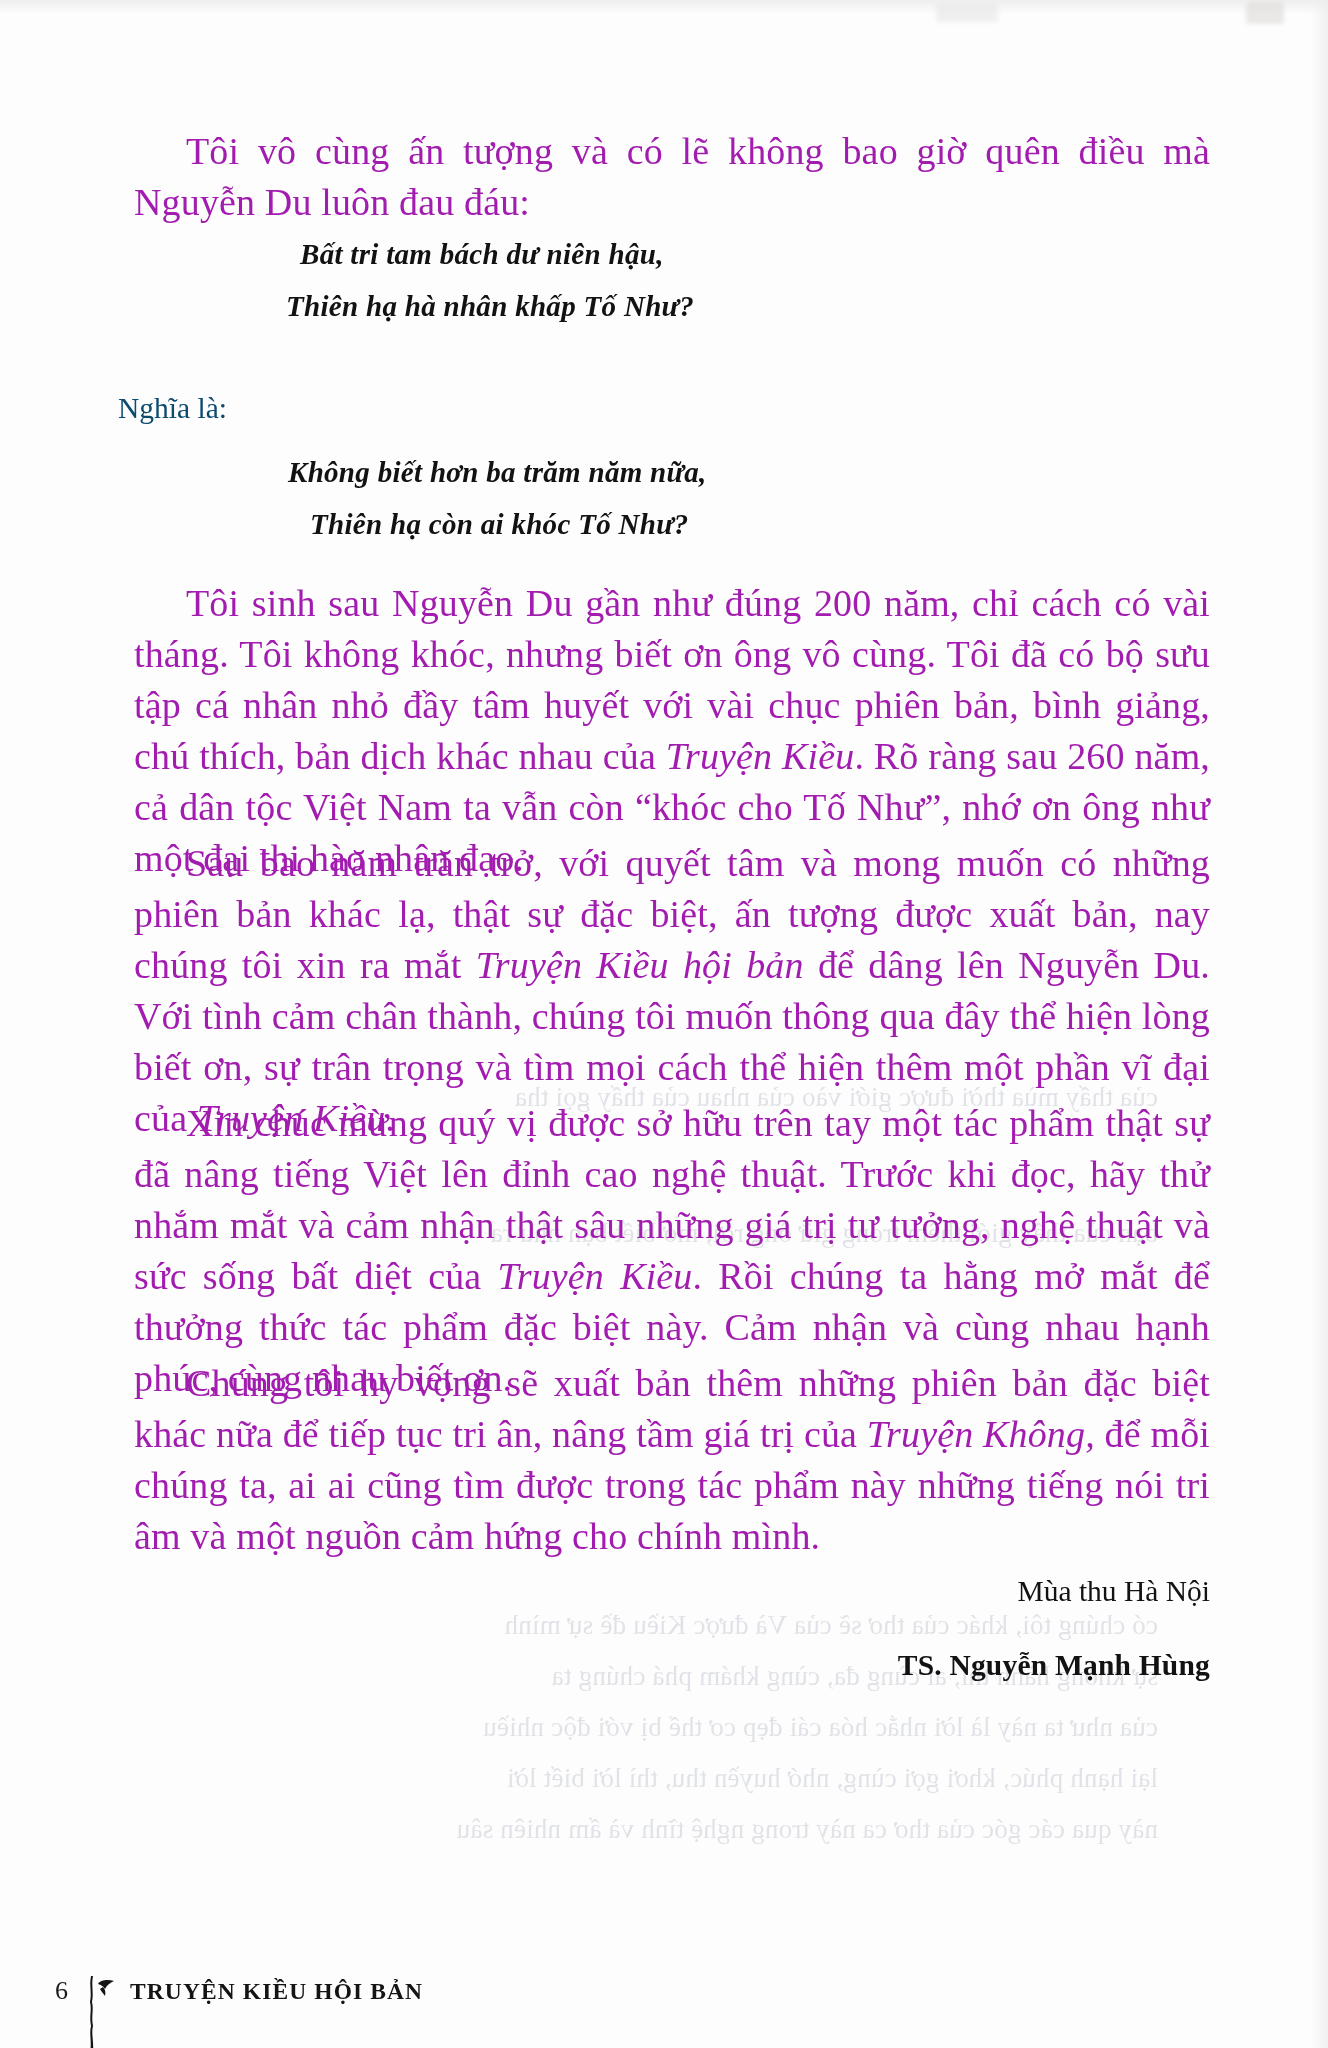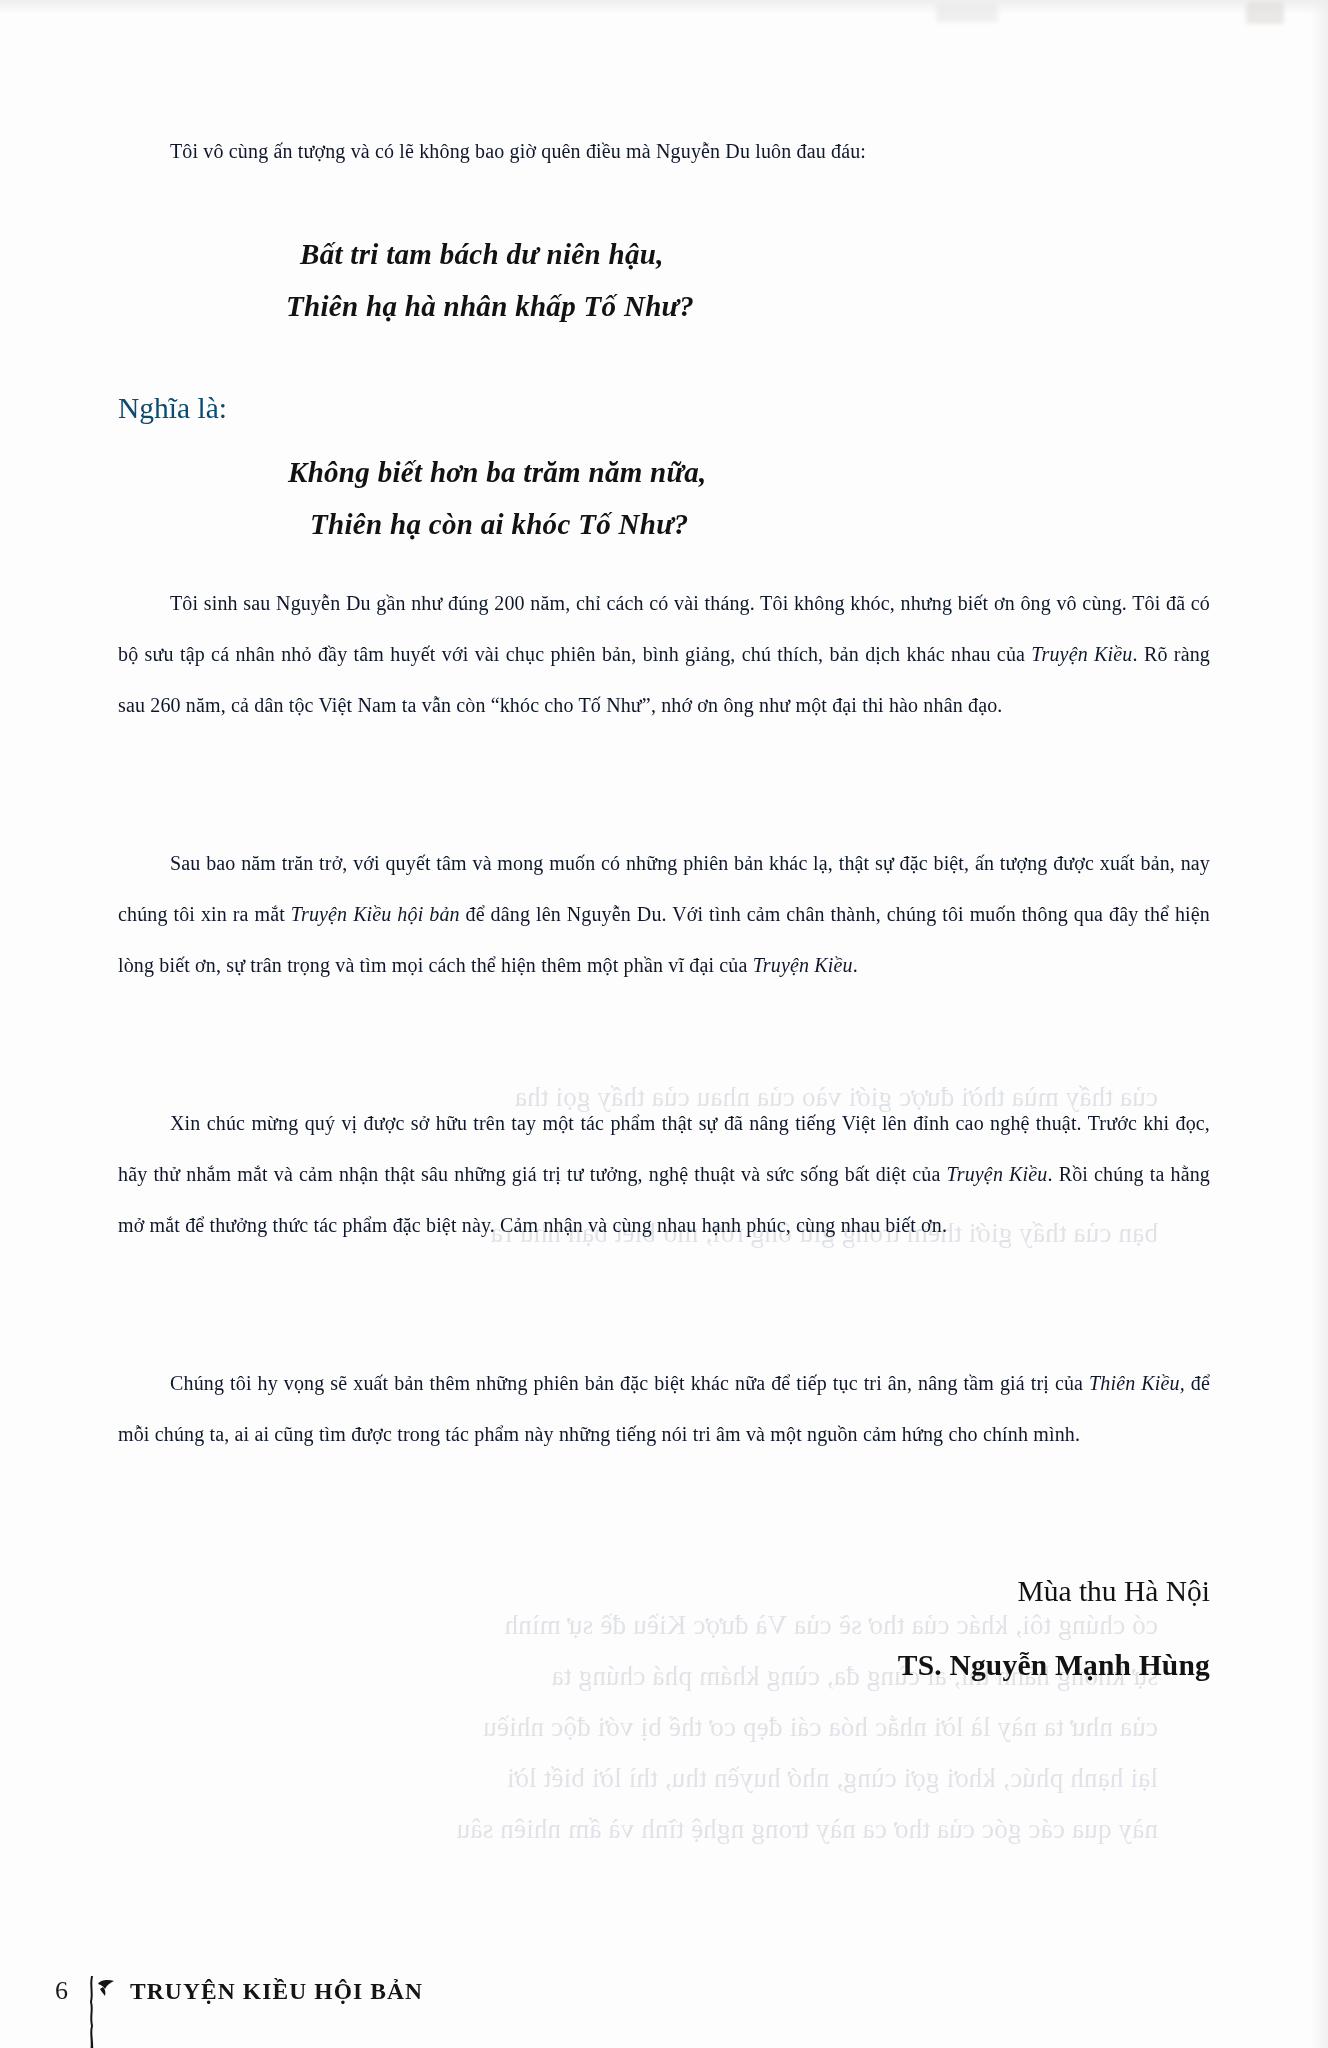--- a/index.html
+++ b/index.html
@@ -82,27 +82,27 @@
     padding: 0;
   }
 
   .textblock {
     position: absolute;
     left: 118px;
     width: 1092px;
   }
 
   p.para {
-    margin: 0 0 0 0;
-    font-size: 20px;
+    margin: 0 0 0 16px;
+    font-size: 38px;
     line-height: 51px;
     text-align: justify;
     text-justify: inter-word;
     letter-spacing: .15px;
-    color: #0f172a;
+    color: #a21caf;
   }
   p.para .ind { display: inline-block; width: 52px; }
 
   .verse {
     margin: 0;
     font-size: 29px;
     line-height: 52px;
     font-style: italic;
     font-weight: 700;
     color: #121212;
@@ -214,21 +214,21 @@
 
     <div class="textblock" style="top:838px">
       <p class="para"><span class="ind"></span><span>Sau bao năm trăn trở, với quyết tâm và mong muốn có những phiên bản khác lạ, thật sự đặc biệt, ấn tượng được xuất bản, nay chúng tôi xin ra mắt </span><em class="work">Truyện Kiều hội bản</em><span> để dâng lên Nguyễn Du. Với tình cảm chân thành, chúng tôi muốn thông qua đây thể hiện lòng biết ơn, sự trân trọng và tìm mọi cách thể hiện thêm một phần vĩ đại của </span><em class="work">Truyện Kiều</em><span>.</span></p>
     </div>
 
     <div class="textblock" style="top:1098px">
       <p class="para"><span class="ind"></span><span>Xin chúc mừng quý vị được sở hữu trên tay một tác phẩm thật sự đã nâng tiếng Việt lên đỉnh cao nghệ thuật. Trước khi đọc, hãy thử nhắm mắt và cảm nhận thật sâu những giá trị tư tưởng, nghệ thuật và sức sống bất diệt của </span><em class="work">Truyện Kiều</em><span>. Rồi chúng ta hằng mở mắt để thưởng thức tác phẩm đặc biệt này. Cảm nhận và cùng nhau hạnh phúc, cùng nhau biết ơn.</span></p>
     </div>
 
     <div class="textblock" style="top:1358px">
-      <p class="para"><span class="ind"></span><span>Chúng tôi hy vọng sẽ xuất bản thêm những phiên bản đặc biệt khác nữa để tiếp tục tri ân, nâng tầm giá trị của </span><em class="work">Thiên Kiều,</em><span> để mỗi chúng ta, ai ai cũng tìm được trong tác phẩm này những tiếng nói tri âm và một nguồn cảm hứng cho chính mình.</span></p>
+      <p class="para"><span class="ind"></span><span>Chúng tôi hy vọng sẽ xuất bản thêm những phiên bản đặc biệt khác nữa để tiếp tục tri ân, nâng tầm giá trị của </span><em class="work">Truyện Không,</em><span> để mỗi chúng ta, ai ai cũng tìm được trong tác phẩm này những tiếng nói tri âm và một nguồn cảm hứng cho chính mình.</span></p>
     </div>
 
     <div class="textblock" style="top:1565px">
       <p class="sig">Mùa thu Hà Nội</p>
       <p class="sig bold" style="margin-top:22px">TS. Nguyễn Mạnh Hùng</p>
     </div>
 
   </div>
 
   <div id="footer">

